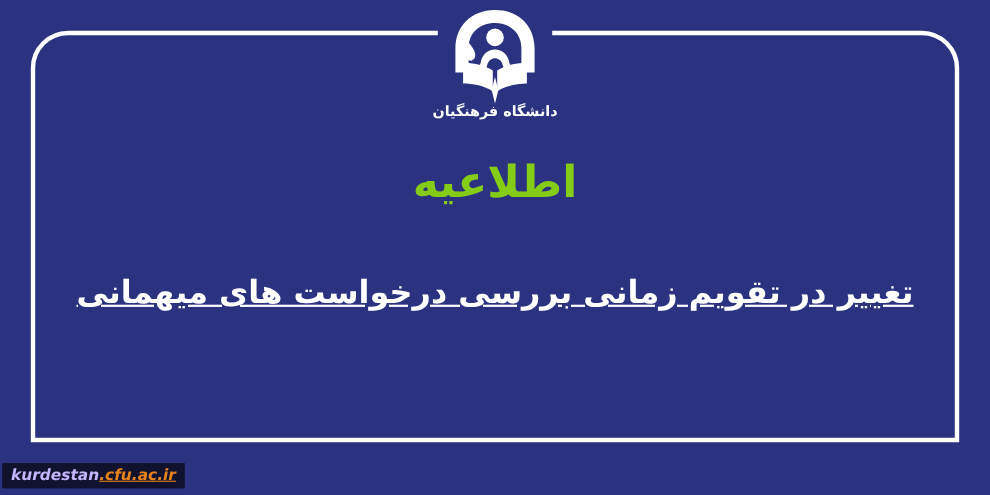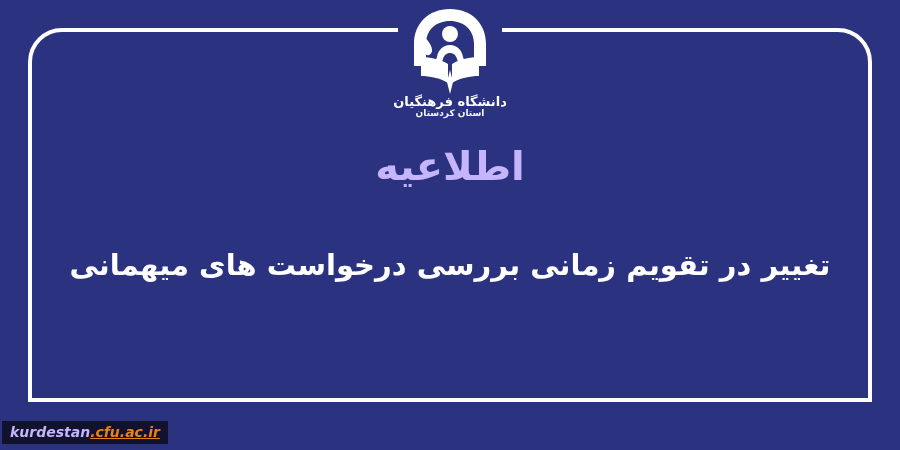--- a/index.html
+++ b/index.html
@@ -71,40 +71,40 @@
   .crest-word.primary { font-size: 13px; line-height: 15px; }
   .crest-word.secondary { font-size: 9px; line-height: 12px; opacity: .96; }
 
   
   .kicker {
     position: absolute;
     left: 0;
     right: 0;
     top: 142px;
     text-align: center;
-    color: #c4b5fd;
+    color: #84cc16;
     font-size: 40px;
     font-weight: 700;
     line-height: 48px;
     letter-spacing: 0px;
   }
 
   .headline {
     position: absolute;
     left: 60px;
     right: 60px;
     top: 238px;
     text-align: center;
     color: #ffffff;
     font-size: 29px;
     font-weight: 700;
     line-height: 54px;
     direction: rtl;
   }
-  .headline .line { display: block; white-space: nowrap; }
+  .headline .line { display: block; white-space: nowrap; text-decoration: underline; }
 
   
   .watermark {
     position: absolute;
     left: 2px;
     bottom: 6px;
     background: #10122e;
     padding: 3px 8px 4px 8px;
     font-style: italic;
     font-weight: 700;
@@ -166,21 +166,20 @@
 
       <path d="M23 33
                C 17 36, 13 42, 14 49
                C 15 54, 19 57, 23 56
                C 20 52, 20 47, 23 43
                C 21 49, 24 52, 27 51
                C 30 50, 31 46, 29 42
                C 28 39, 25 36, 23 33 Z" fill="#ffffff"></path>
     </svg>
     <span class="crest-word primary">دانشگاه فرهنگیان</span>
-    <span class="crest-word secondary">استان کردستان</span>
   </div>
 
   <div class="kicker">اطلاعیه</div>
 
   <div class="headline">
     <span class="line">تغییر در تقویم زمانی بررسی درخواست های میهمانی</span>
   </div>
 
   <div class="watermark">
     <span class="wm-a">kurdestan</span><span class="wm-b">.cfu.ac.ir</span>

